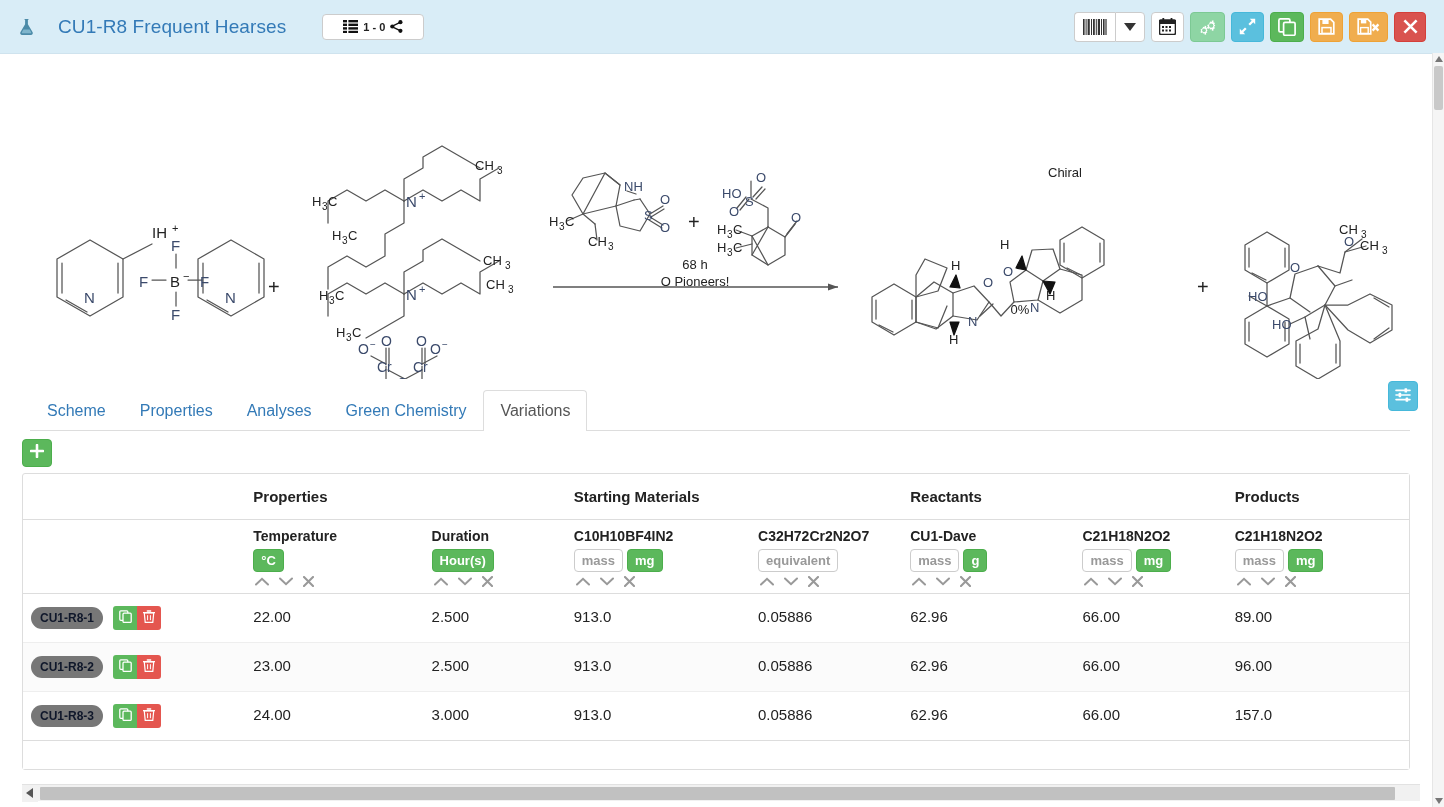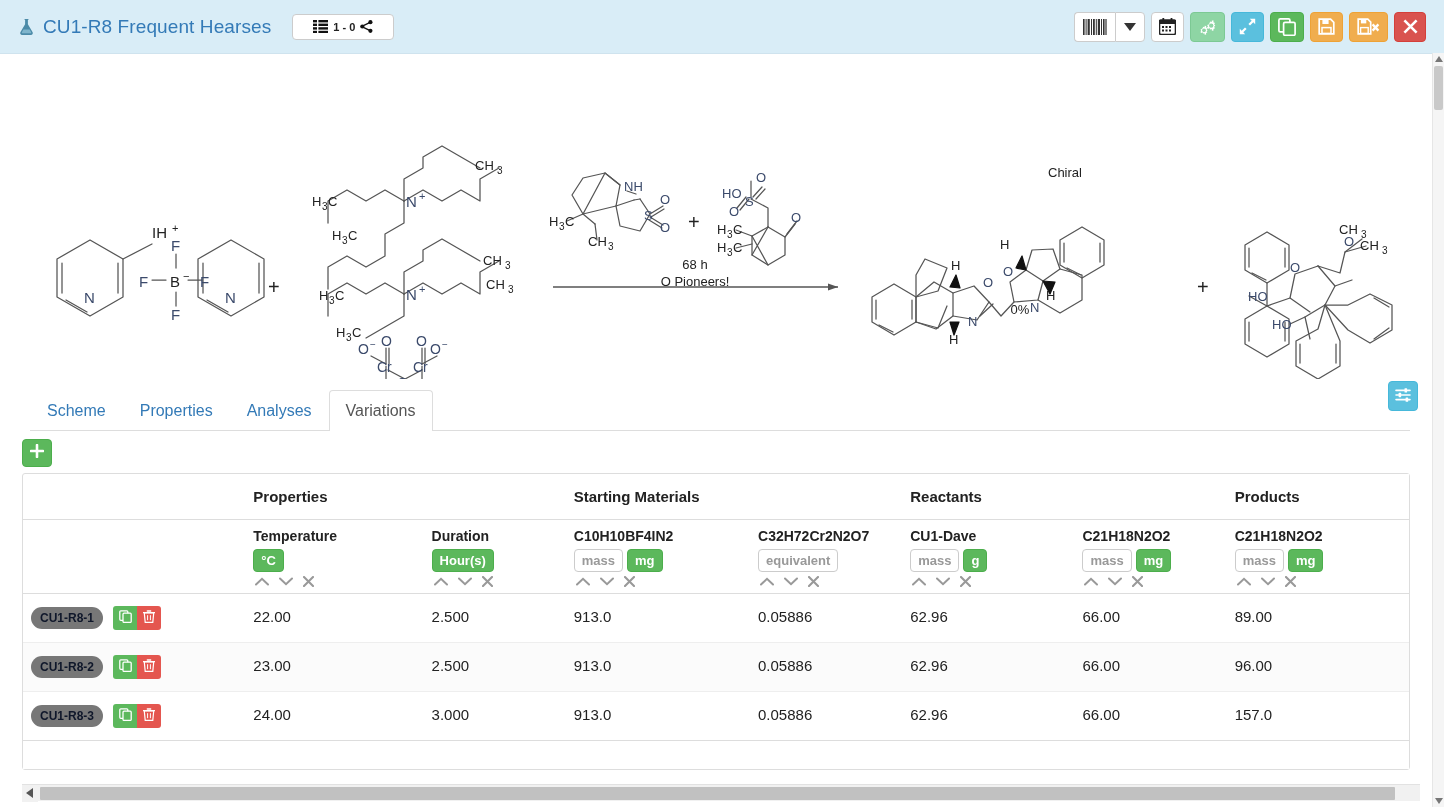--- a/index.html
+++ b/index.html
@@ -11,21 +11,21 @@
     overflow: hidden;
   }
   .app { position: relative; width: 1444px; height: 807px; background:#fff; }
 
   
   .header {
     position: absolute; left: 0; top: 0; width: 1444px; height: 53px;
     background: #d9edf7;
     display: flex; align-items: center; padding: 0 10px;
   }
-  .hdr-left { display: flex; align-items: center; gap: 9px; padding-left: 9px; }
+  .hdr-left { display: flex; align-items: center; gap: 24px; padding-left: 9px; }
   .flask-icon { width: 15px; height: 17px; display:block; }
   .hdr-title {
     font-size: 19px; color: #337ab7; font-weight: 400; letter-spacing: .1px;
     white-space: nowrap;
   }
   .badge-btn {
     display: inline-flex; align-items: center; gap: 5px;
     background: #fff; border: 1px solid #ccc; border-radius: 4px;
     padding: 4px 20px; font-size: 11px; font-weight: bold; color: #222;
     height: 26px; margin-left: 12px;
@@ -510,20 +510,21 @@
 
       <div style="position:absolute; left:1048px; top:111px; font-size:13px; color:#222;">Chiral</div>
       <div style="position:absolute; left:990px; top:248px; width:60px; text-align:center; font-size:13px; color:#222;">0%</div>
     </div>
 
     <div class="tabs-row">
       <div class="tabs">
         <div class="tab">Scheme</div>
         <div class="tab">Properties</div>
         <div class="tab">Analyses</div>
+        <div class="tab">Green Chemistry</div>
         <div class="tab active">Variations</div>
       </div>
       <div class="filter-btn">
         <span>
           <svg width="17" height="15" viewBox="0 0 17 15">
             <g stroke="#fff" stroke-width="1.6" fill="none" stroke-linecap="round">
               <path d="M1 3.4h14M1 8h14M1 12.6h14"></path>
             </g>
             <g fill="#fff">
               <rect x="9.5" y="1.2" width="2.6" height="4.4" rx="0.6"></rect>

